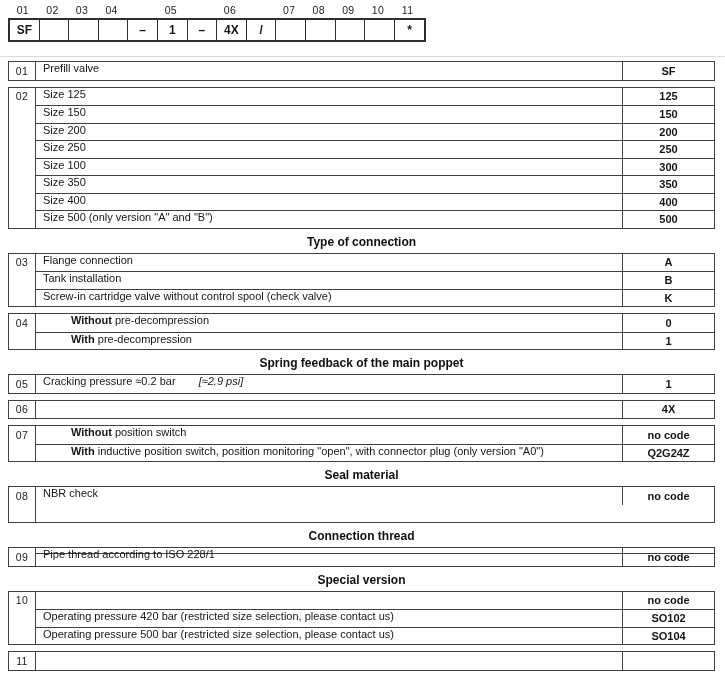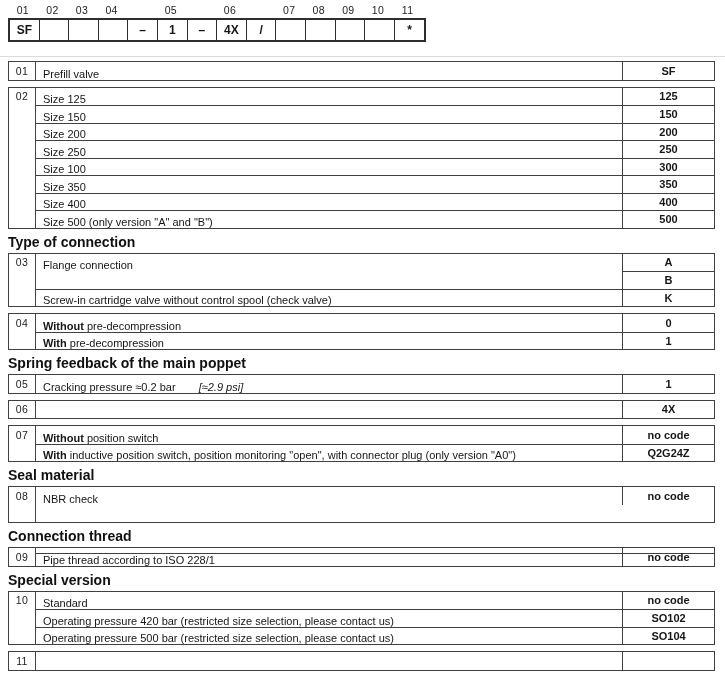--- a/index.html
+++ b/index.html
@@ -26,47 +26,47 @@
     font-weight: bold; font-size: 12px; color: #161616;
   }
   .code-cell.last { border-right: none; }
   .rule {
     position: absolute; top: 56px; left: 0;
     width: 725px; height: 1px; background: #dadada;
   }
   
   .blocks { position: absolute; left: 8px; top: 61px; width: 707px; }
   .heading {
-    font-weight: bold; font-size: 14px; color: #101010;
-    margin: 4px 0 4px 0; line-height: 14px;
+    font-weight: bold; font-size: 12px; color: #101010;
+    margin: 4px 0 4px 0; line-height: 14px; text-align: center;
   }
   .tbl {
     display: grid;
     grid-template-columns: 27px 1fr 92px;
     border: 1.5px solid #404040;
     margin-bottom: 6px;
     background: #fff;
     width: 707px;
   }
   .num {
     grid-column: 1;
     border-right: 1.5px solid #404040;
     display: flex; justify-content: center; align-items: flex-start;
     padding-top: 2.5px;
     font-size: 10.5px; color: #1a1a1a; letter-spacing: .3px;
   }
   .desc {
     grid-column: 2;
-    display: flex; align-items: flex-end;
+    display: flex; align-items: flex-start;
     padding: 0 6px 0 7px;
     font-size: 11px; color: #161616;
     white-space: nowrap; overflow: hidden;
   }
   .desc.full { grid-column: 2 / 4; margin-top: 48px; }
-  .desc .b { font-weight: bold; }
+  .desc .b { font-weight: bold; margin-left: 28px; }
   .desc .it { font-style: italic; margin-left: 20px; }
   .desc span { white-space: pre; }
   .code {
     grid-column: 3;
     border-left: 1.5px solid #404040;
     display: flex; align-items: center; justify-content: center;
     font-weight: bold; font-size: 11px; color: #161616;
   }
   .bt { border-top: 1.3px solid #404040; }
 </style>
@@ -153,20 +153,23 @@
       </div>
       <div class="code bt">500</div>
     </div>
     <div class="heading">Type of connection</div>
     <div class="tbl" style="grid-template-rows: repeat(3, 17.5px);">
       <div class="num" style="grid-row: 1 / span 3;">03</div>
       <div class="desc">
         <span>Flange connection</span>
       </div>
       <div class="code">A</div>
+      <div class="desc bt">
+        <span>Tank installation</span>
+      </div>
       <div class="code bt">B</div>
       <div class="desc bt">
         <span>Screw-in cartridge valve without control spool (check valve)</span>
       </div>
       <div class="code bt">K</div>
     </div>
     <div class="tbl" style="grid-template-rows: repeat(2, 17.5px);">
       <div class="num" style="grid-row: 1 / span 2;">04</div>
       <div class="desc">
         <span class="b">Without</span>
@@ -220,23 +223,20 @@
     <div class="tbl" style="grid-template-rows: repeat(1, 17.5px);">
       <div class="num" style="grid-row: 1 / span 1;">09</div>
       <div class="desc">
         <span>Pipe thread according to ISO 228/1</span>
       </div>
       <div class="code">no code</div>
     </div>
     <div class="heading">Special version</div>
     <div class="tbl" style="grid-template-rows: repeat(3, 17.5px);">
       <div class="num" style="grid-row: 1 / span 3;">10</div>
-      <div class="desc">
-        <span>Standard</span>
-      </div>
       <div class="code">no code</div>
       <div class="desc bt">
         <span>Operating pressure 420 bar (restricted size selection, please contact us)</span>
       </div>
       <div class="code bt">SO102</div>
       <div class="desc bt">
         <span>Operating pressure 500 bar (restricted size selection, please contact us)</span>
       </div>
       <div class="code bt">SO104</div>
     </div>

